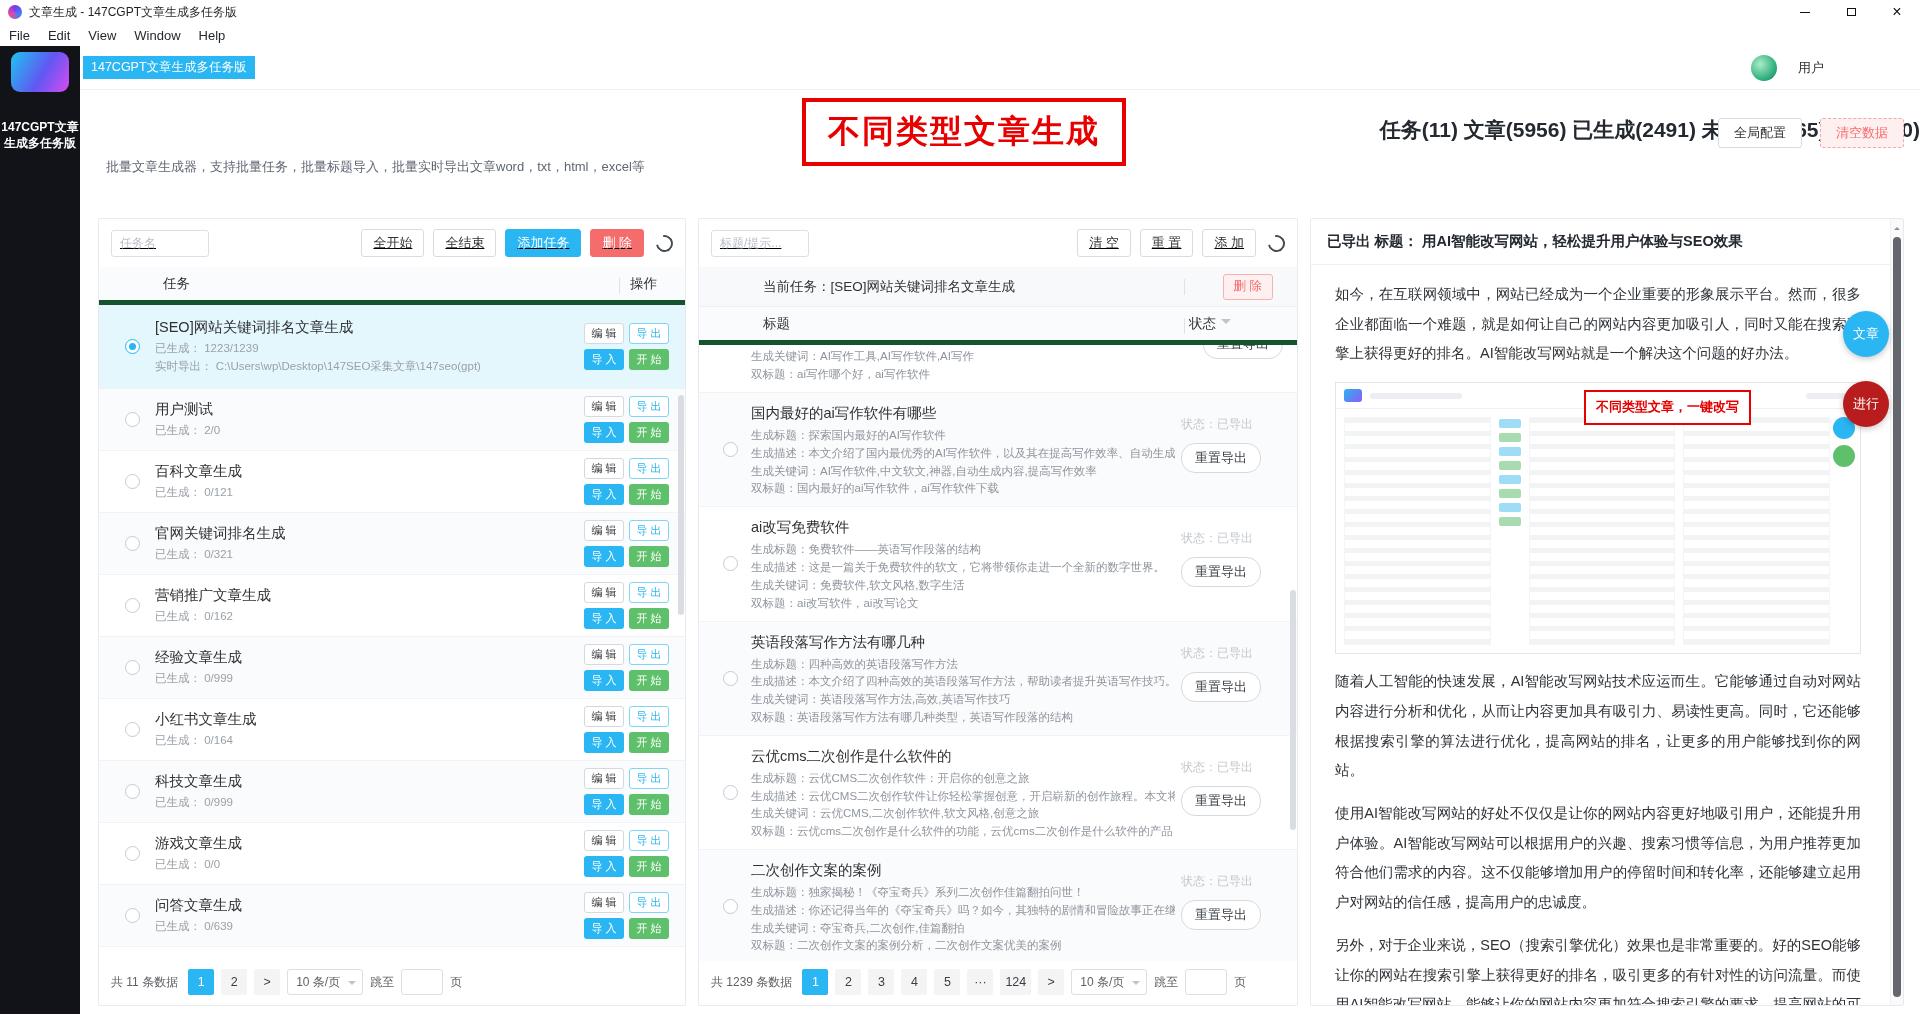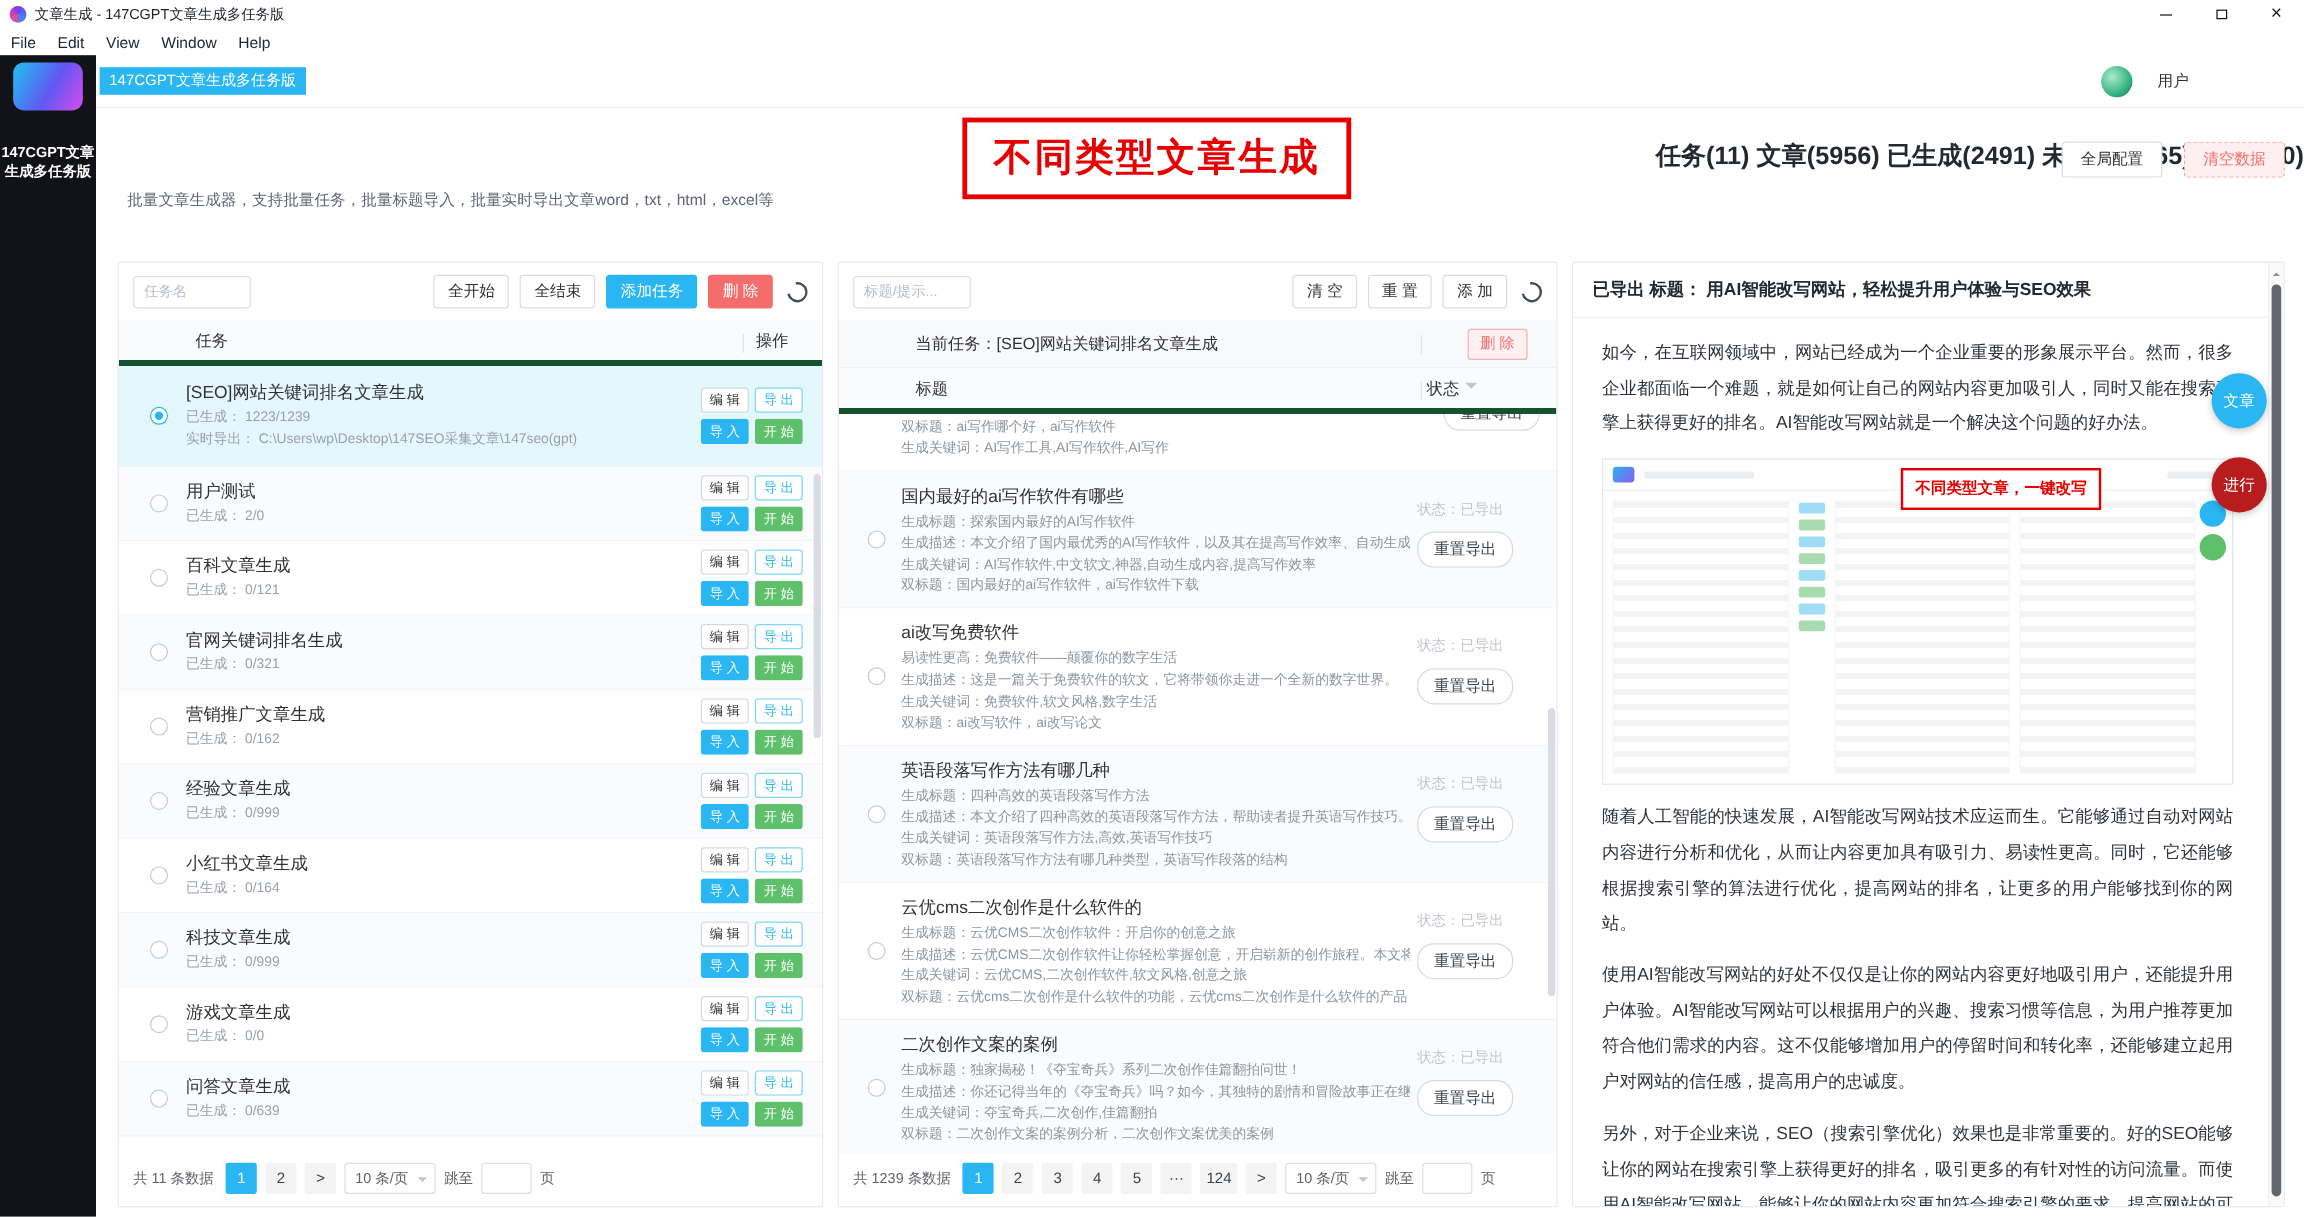--- a/index.html
+++ b/index.html
@@ -44,21 +44,21 @@
   .btn-config{height:30px;padding:0 15px;background:#fff;border:1px solid #d8dce2;border-radius:3px;font-size:13px;color:#303133;}
   .btn-clear{height:30px;padding:0 15px;background:#fef0f0;border:1px dashed #f3a9a9;border-radius:3px;font-size:13px;color:#f56c6c;}
 
   
   .panels{flex:1;display:flex;gap:12px;padding:2px 16px 8px 18px;min-height:0;}
   .panel{border:1px solid #e7eaf0;background:#fff;display:flex;flex-direction:column;position:relative;overflow:hidden;border-radius:2px;}
   .panel-tasks{width:588px;flex:none;}
   .panel-titles{width:600px;flex:none;}
   .panel-preview{flex:1;min-width:0;}
 
-  .ptoolbar{display:flex;align-items:center;padding:10px 12px;gap:9px;flex:none;}
+  .ptoolbar{display:flex;align-items:center;padding:10px 12px;gap:9px;flex:none;text-decoration:underline;}
   .box-input{width:98px;height:27px;border:1px solid #dcdfe6;border-radius:3px;padding:0 8px;font-size:12px;color:#606266;}
   .box-input::placeholder{color:#b8bdc6;}
   .sp{flex:1;}
   .tb{height:28px;padding:0 11px;font-size:13px;border-radius:3px;border:1px solid #d8dce2;background:#fff;color:#303133;}
   .tb-cyan{background:#29b6f3;border-color:#29b6f3;color:#fff;}
   .tb-red{background:#f56c6c;border-color:#f56c6c;color:#fff;}
   .refresh{width:17px;height:17px;border:2px solid #454c54;border-radius:50%;border-left-color:transparent;
     transform:rotate(35deg);flex:none;margin-left:3px;}
 
   .thead{height:38px;background:#fafbfc;display:flex;align-items:center;border-bottom:5px solid #14532d;
@@ -414,22 +414,22 @@
         <div class="thead">
           <span style="margin-left:64px">标题</span>
           <span class="vdiv" style="left:485px"></span>
           <span style="position:absolute;right:66px">
             <span>状态</span><span class="funnel"></span>
           </span>
         </div>
         <div class="rows">
           <div class="title-row partial">
             <div class="t-content">
+              <div class="t-line">生成关键词：AI写作工具,AI写作软件,AI写作</div>
               <div class="t-line">双标题：ai写作哪个好，ai写作软件</div>
-              <div class="t-line">生成关键词：AI写作工具,AI写作软件,AI写作</div>
             </div>
             <button class="reset-btn">重置导出</button>
           </div>
 
             <div class="title-row">
               <span class="radio2"></span>
               <div class="t-content">
                 <div class="t-title">国内最好的ai写作软件有哪些</div>
                 <div class="t-line">生成标题：探索国内最好的AI写作软件</div>
                 <div class="t-line">生成描述：本文介绍了国内最优秀的AI写作软件，以及其在提高写作效率、自动生成内容:</div>
@@ -439,21 +439,21 @@
               <div class="t-right">
                 <div class="t-status">状态：已导出</div>
                 <button class="reset-btn">重置导出</button>
               </div>
             </div>
 
             <div class="title-row">
               <span class="radio2"></span>
               <div class="t-content">
                 <div class="t-title">ai改写免费软件</div>
-                <div class="t-line">易读性更高：免费软件——颠覆你的数字生活</div>
+                <div class="t-line">生成标题：免费软件——英语写作段落的结构</div>
                 <div class="t-line">生成描述：这是一篇关于免费软件的软文，它将带领你走进一个全新的数字世界。</div>
                 <div class="t-line">生成关键词：免费软件,软文风格,数字生活</div>
                 <div class="t-line">双标题：ai改写软件，ai改写论文</div>
               </div>
               <div class="t-right">
                 <div class="t-status">状态：已导出</div>
                 <button class="reset-btn">重置导出</button>
               </div>
             </div>
 

